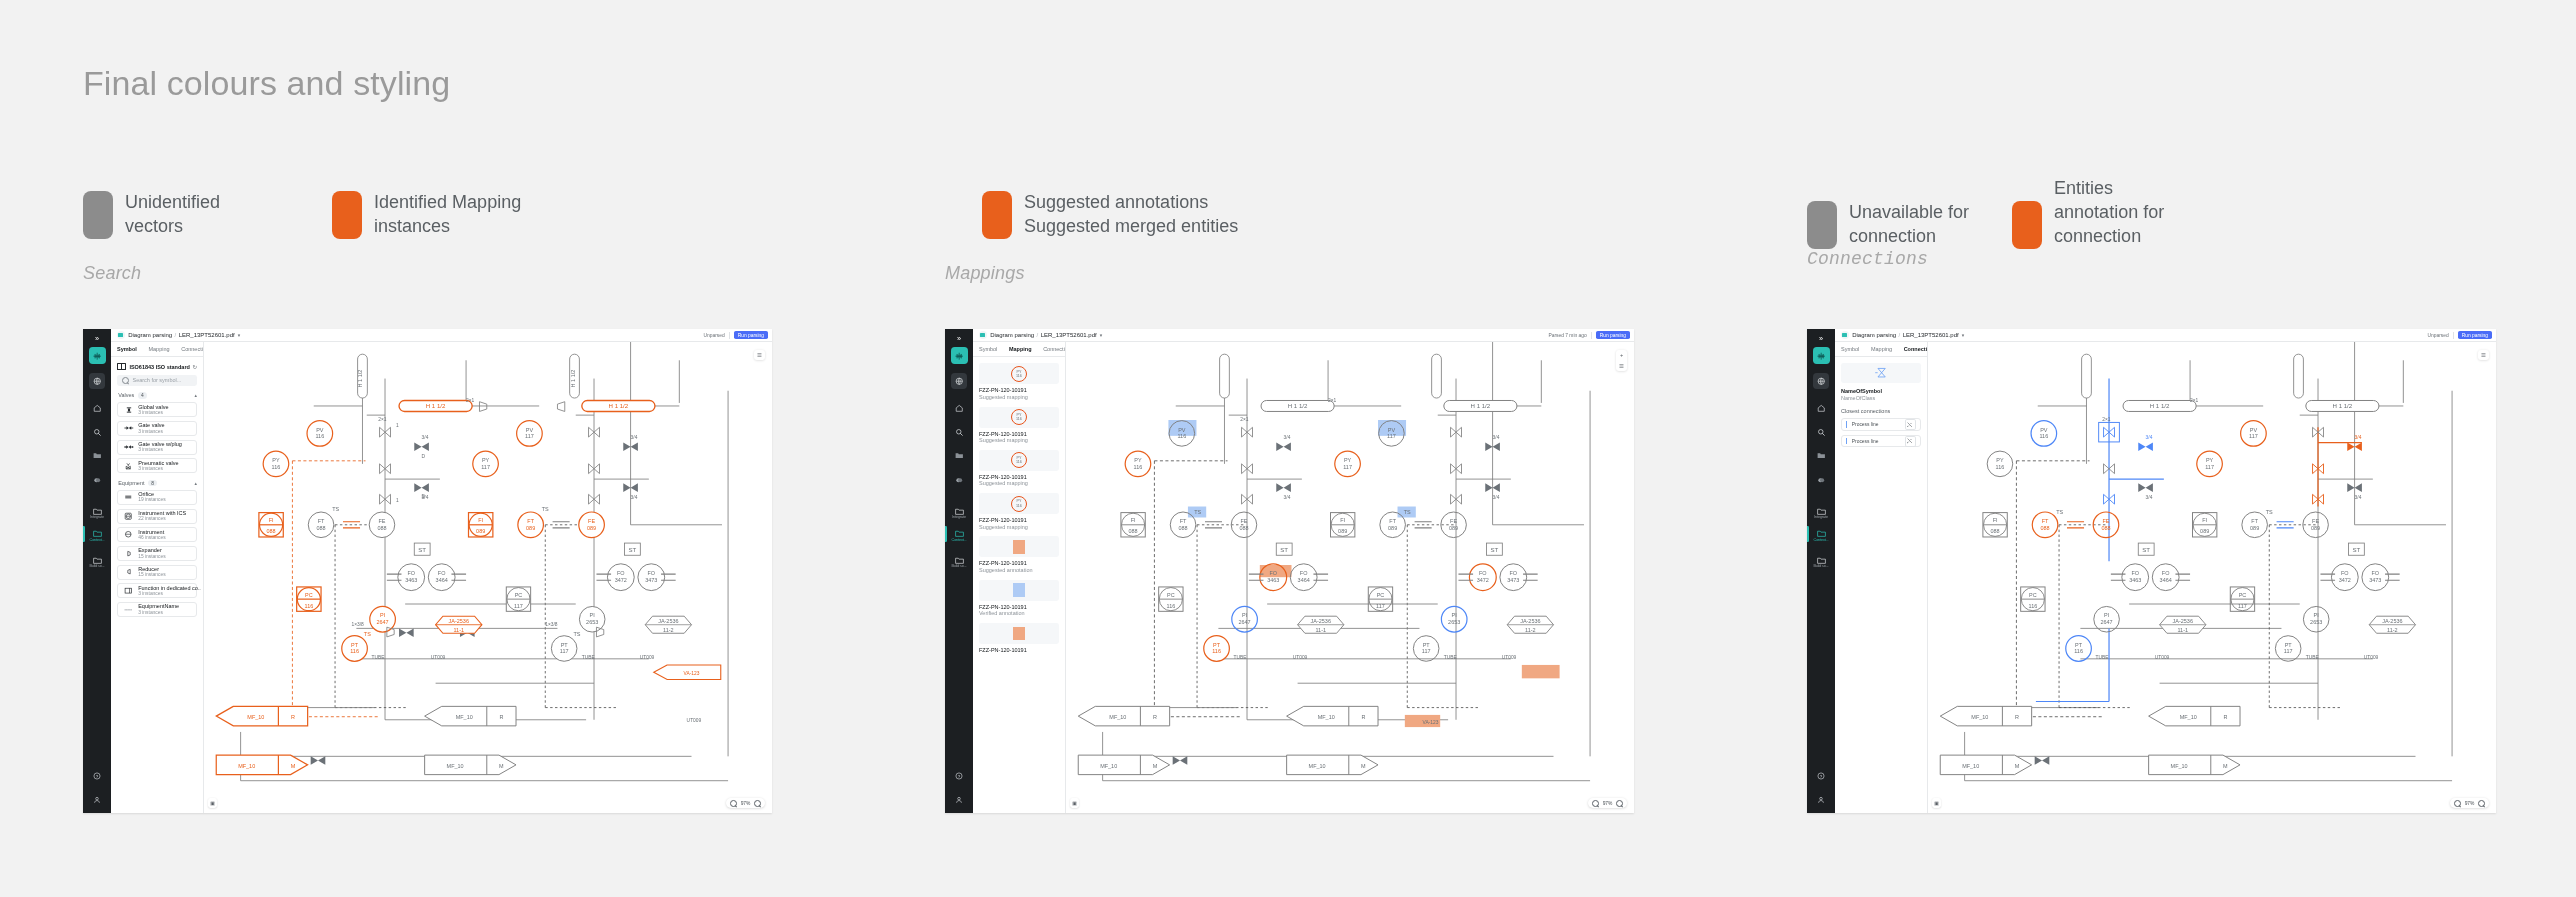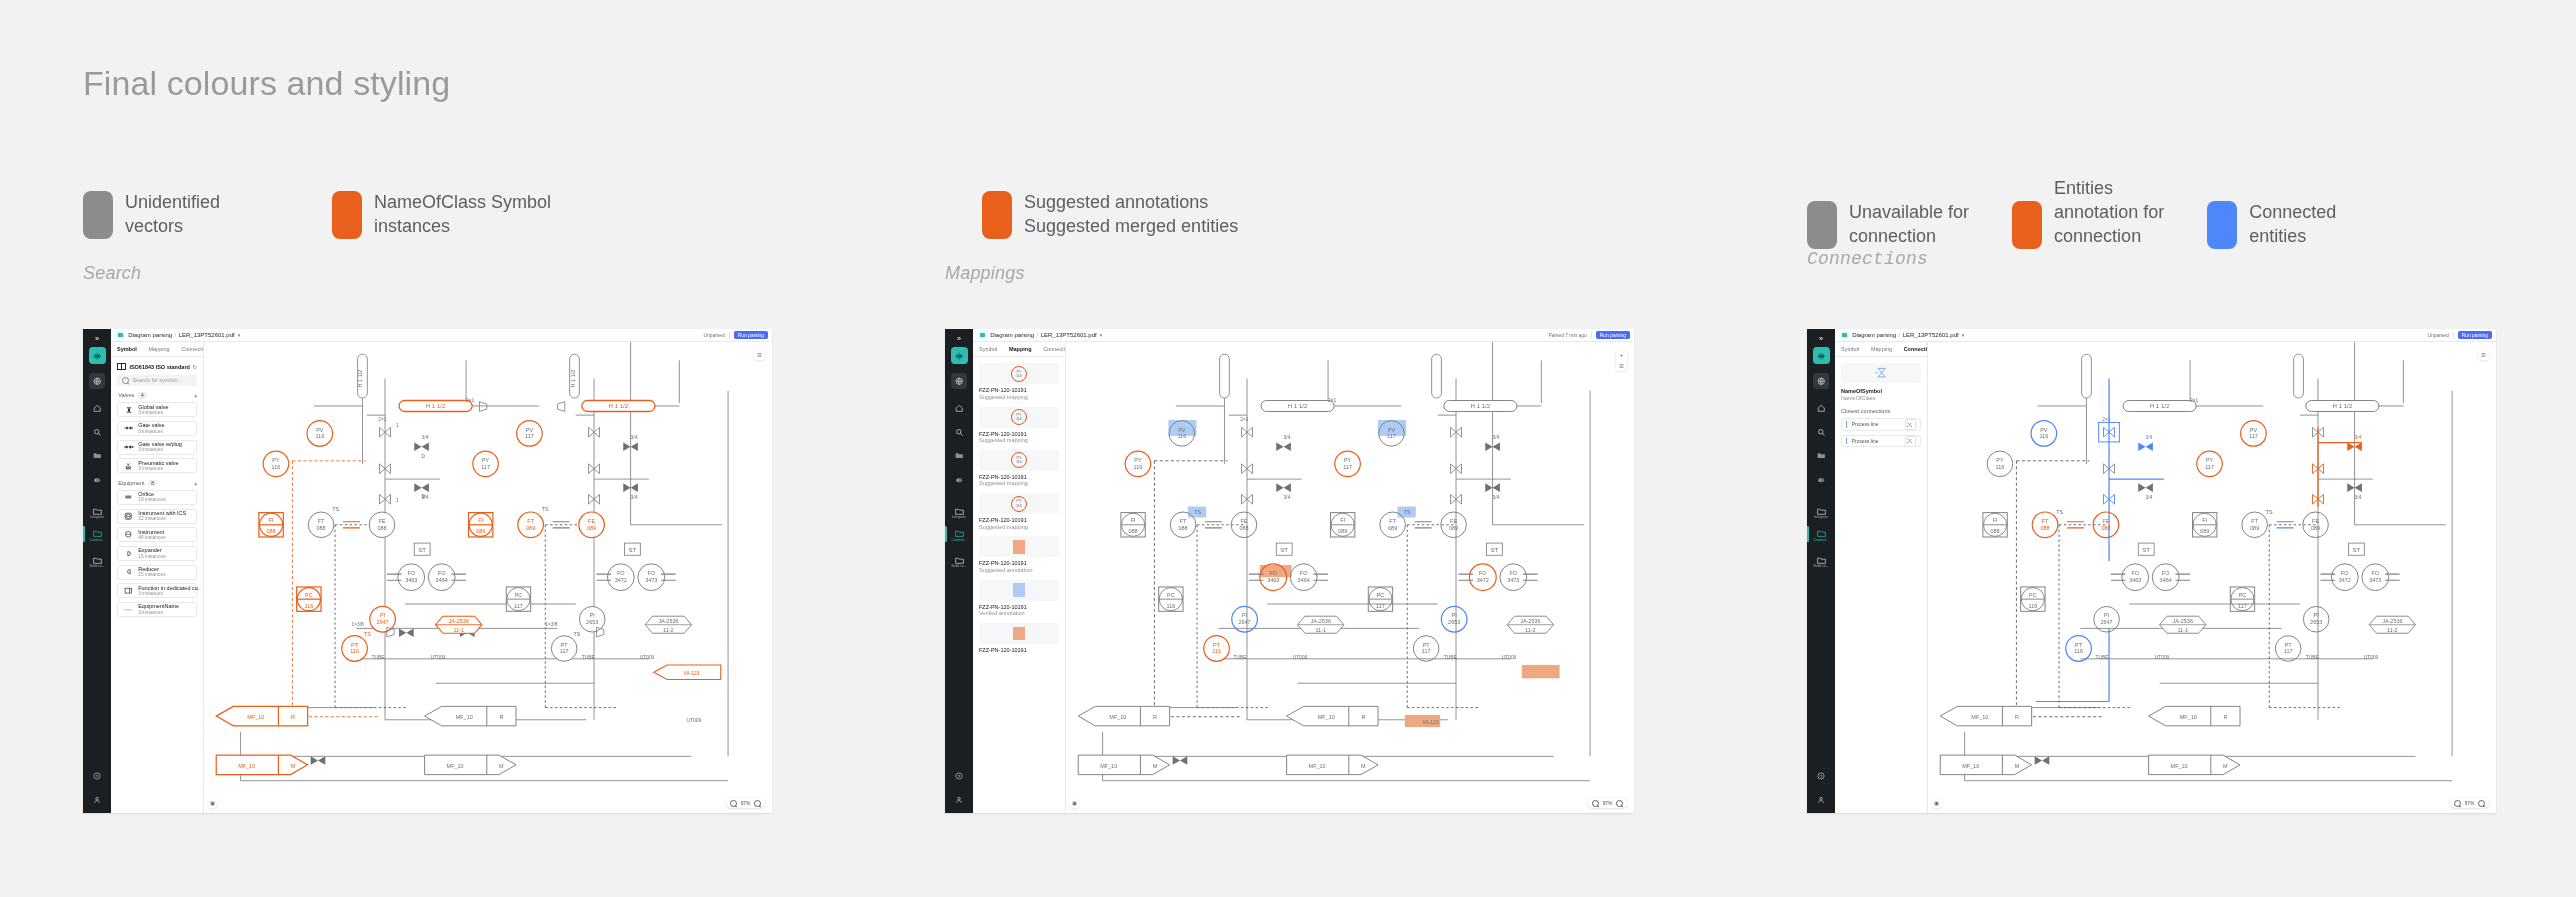--- a/index.html
+++ b/index.html
@@ -103,21 +103,21 @@
   <div class="page-title">Final colours and styling</div>
 
   <div class="legend-group" style="left:83px;top:189px;">
     <div style="display:flex;gap:112px;">
       <div class="legend-row">
         <div class="swatch" style="background:#8c8c8c;"></div>
         <div class="legend-text"><span>Unidentified</span><span class="l2">vectors</span></div>
       </div>
       <div class="legend-row">
         <div class="swatch" style="background:#e8601c;"></div>
-        <div class="legend-text"><span>NameOfClass Symbol</span><span class="l2">instances</span></div>
+        <div class="legend-text"><span>Identified Mapping</span><span class="l2">instances</span></div>
       </div>
     </div>
     <div class="section-label" style="margin-top:24px;">Search</div>
   </div>
 
   <div class="legend-group" style="left:945px;top:189px;">
     <div style="display:flex;padding-left:37px;">
       <div class="legend-row">
         <div class="swatch" style="background:#e8601c;"></div>
         <div class="legend-text"><span>Suggested annotations</span><span class="l2">Suggested  merged entities</span></div>
@@ -128,24 +128,20 @@
 
   <div class="legend-group" style="left:1807px;top:175px;">
     <div style="display:flex;gap:43px;">
       <div class="legend-row">
         <div class="swatch" style="background:#8c8c8c;"></div>
         <div class="legend-text"><span>Unavailable for</span><span class="l2">connection</span></div>
       </div>
       <div class="legend-row">
         <div class="swatch" style="background:#e8601c;"></div>
         <div class="legend-text"><span>Entities</span><span class="l2">annotation for</span><span class="l2">connection</span></div>
-      </div>
-      <div class="legend-row">
-        <div class="swatch" style="background:#4e87f7;"></div>
-        <div class="legend-text"><span>Connected</span><span class="l2">entities</span></div>
       </div>
     </div>
     <div class="section-label" style="font-family:Liberation Mono, monospace;">Connections</div>
   </div>
 
   <div class="app" style="left:83px;top:329px;width:689px;height:484px;">
 
     <div class="rail">
       <div class="chev">»</div>
       <div class="logo">

